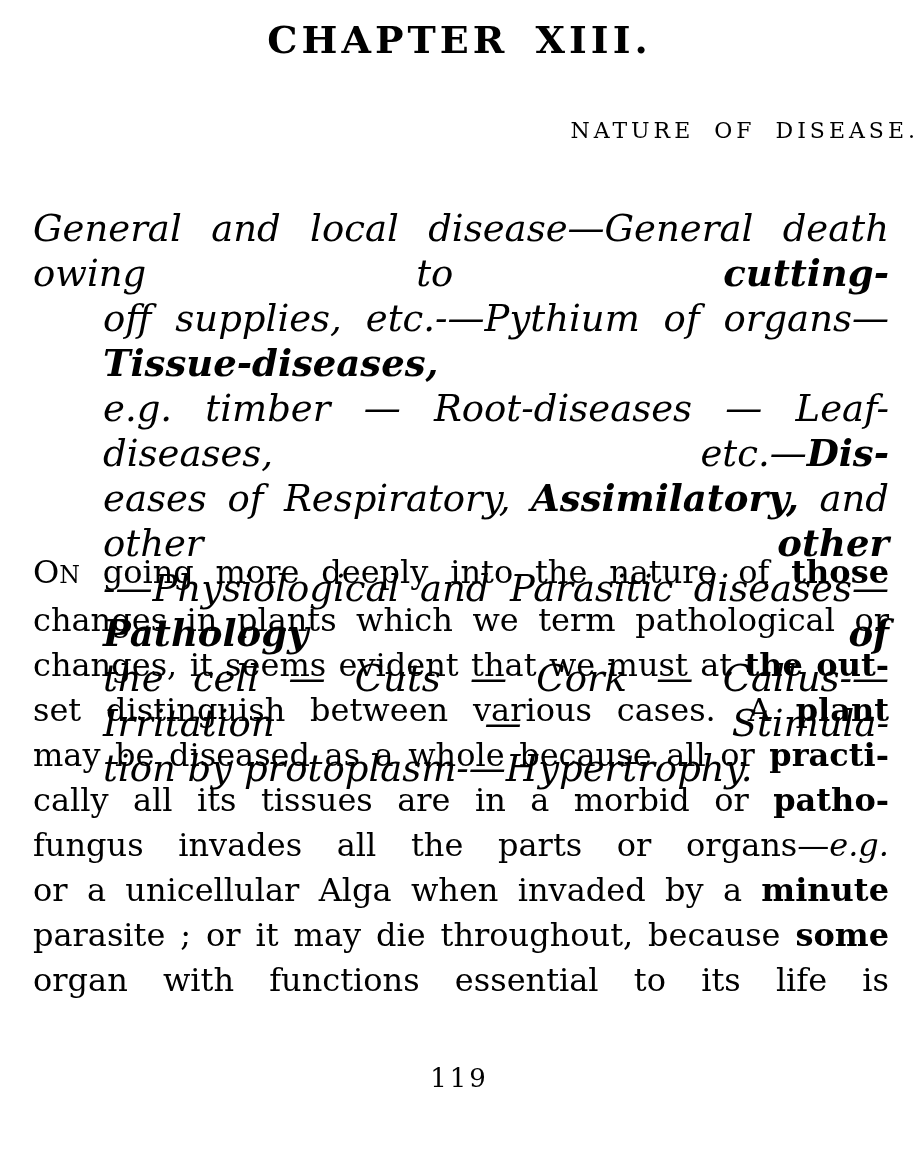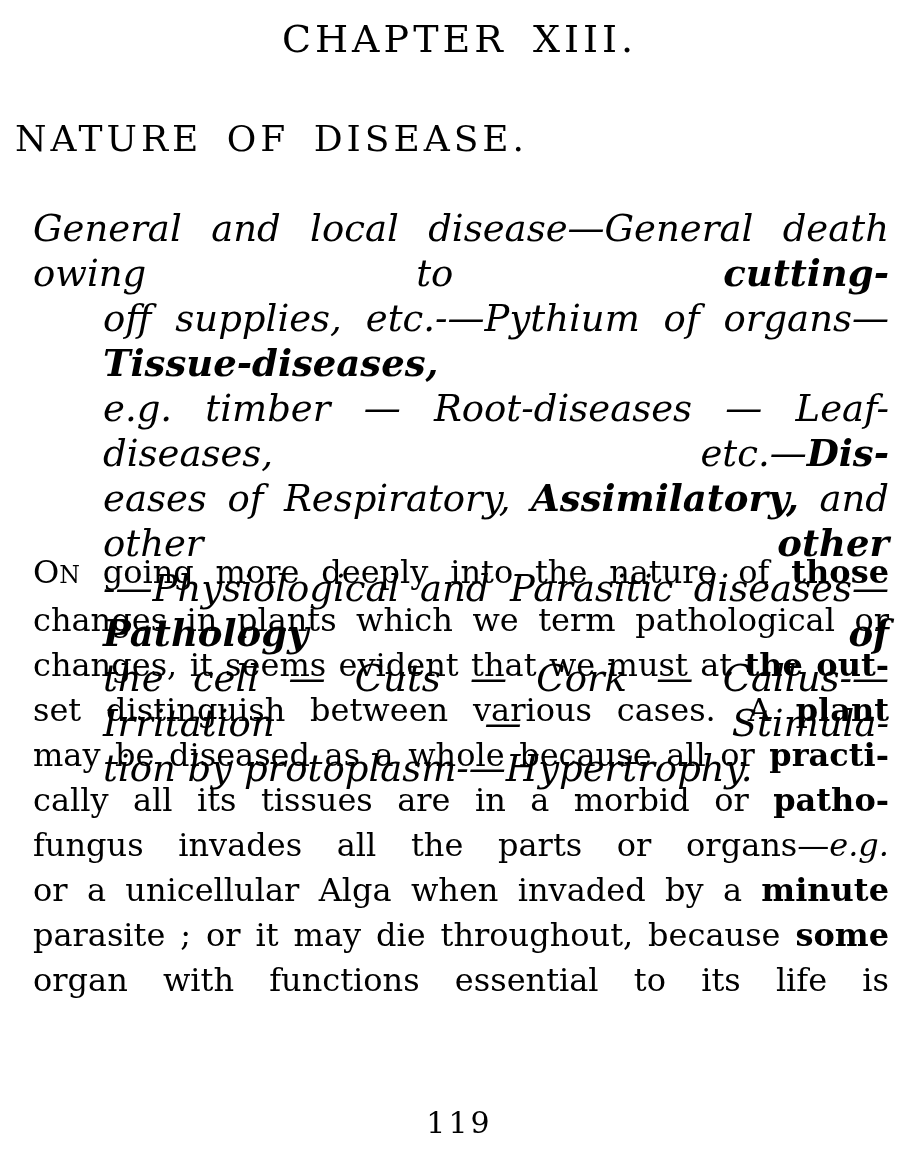--- a/index.html
+++ b/index.html
@@ -17,51 +17,51 @@
     overflow: hidden;
   }
   #chapter-title {
     position: absolute;
     top: 19px; left: 0; right: 0;
     text-align: center;
     font-size: 38px;
     letter-spacing: 4px;
     word-spacing: 10px;
     line-height: 1.1;
+    font-weight: bold;
   }
   #section-title {
     position: absolute;
     top: 119px; left: 0; right: 0;
-    text-align: left;
-    font-size: 36px;
+    text-align: right;
+    font-size: 22px;
     letter-spacing: 4px;
     word-spacing: 9px;
     line-height: 1.1;
-    padding-left: 15px;
   }
   #summary {
     position: absolute;
     top: 206px; left: 33px;
     width: 856px;
     font-style: italic;
     font-size: 37px;
     line-height: 45px;
   }
   #body-text {
     position: absolute;
     top: 550px; left: 33px;
     width: 856px;
     font-size: 32px;
     line-height: 45px;
   }
   #page-number {
     position: absolute;
-    top: 1106px; left: 0; right: 0;
+    top: 1064px; left: 0; right: 0;
     text-align: center;
-    font-size: 30px;
+    font-size: 26px;
     letter-spacing: 3px;
     line-height: 1.1;
   }
   .line {
     text-align: justify;
     text-align-last: justify;
   }
   .line.indent { padding-left: 70px; }
   .line.no-just {
     text-align: center;

